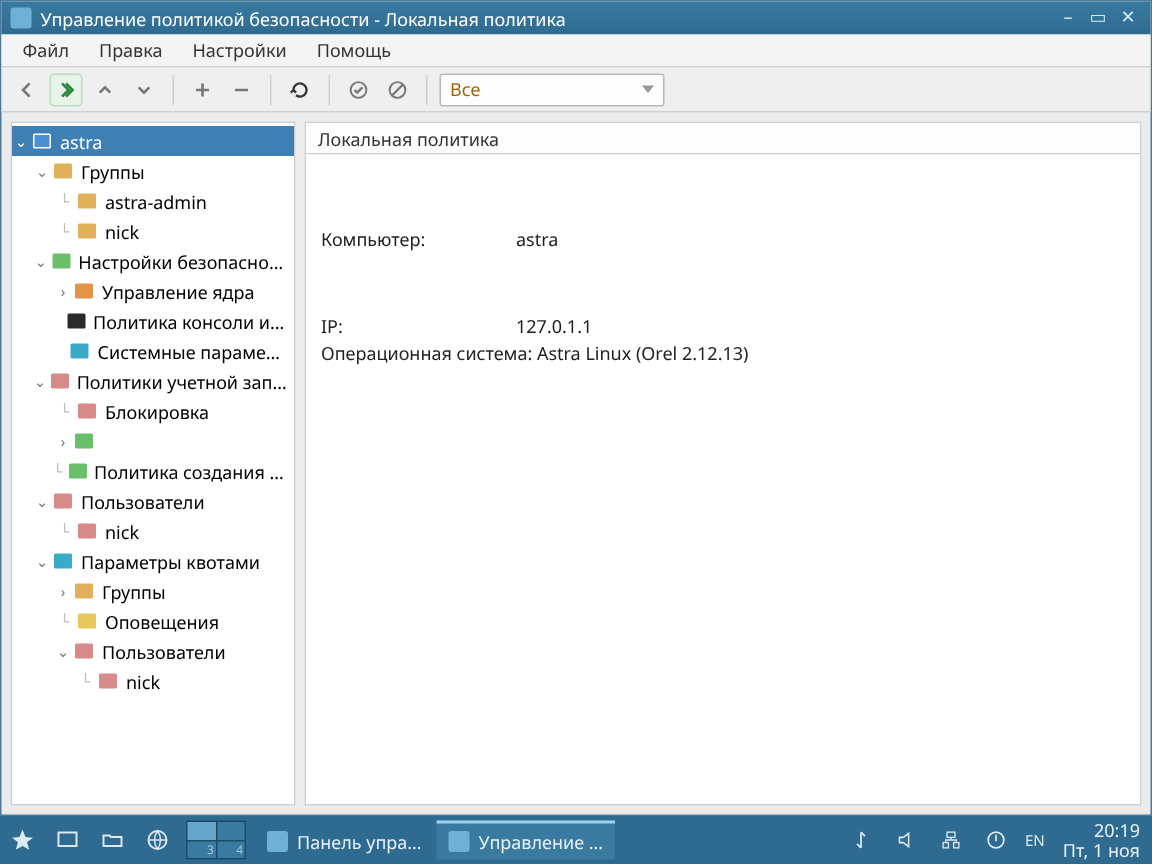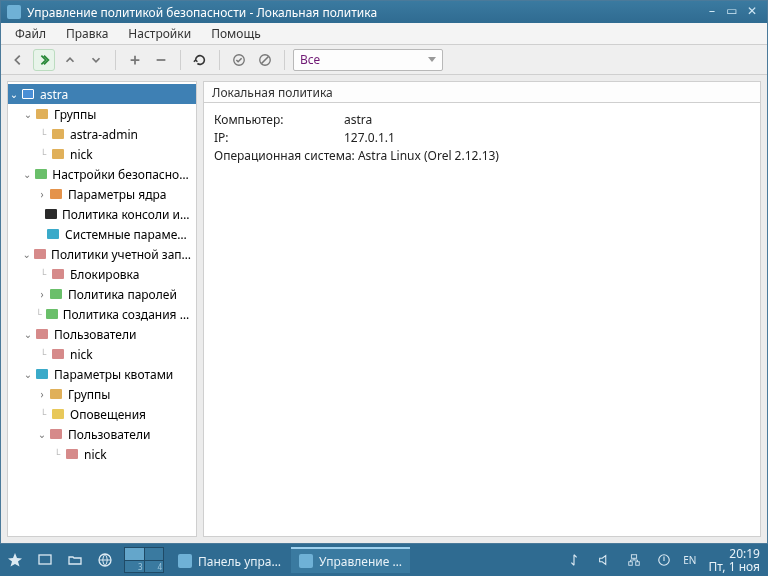--- a/index.html
+++ b/index.html
@@ -12,38 +12,38 @@
   .titlebar .wbtn { width: 18px; height: 16px; margin-left: 2px; text-align: center; line-height: 14px; color: #d0e8f5; cursor: pointer; }
 
   .menubar { height: 22px; background: #f4f4f4; border-bottom: 1px solid #cfcfcf; display: flex; align-items: stretch; padding: 0 4px; }
   .menubar .mitem { padding: 0 10px; display: flex; align-items: center; cursor: default; color: #333; }
 
   .toolbar { height: 30px; background: #efefef; border-bottom: 1px solid #cfcfcf; display: flex; align-items: center; padding: 0 6px; gap: 4px; }
   .tbtn { width: 22px; height: 22px; border: 1px solid transparent; border-radius: 3px; display: flex; align-items: center; justify-content: center; color: #777; }
   .tbtn.active { color: #2a8a3a; background: #e8f4ea; border-color: #bcdcc0; }
   .tbtn svg { width: 14px; height: 14px; }
   .tsep { width: 1px; height: 20px; background: #cfcfcf; margin: 0 4px; }
-  .combo { width: 150px; height: 22px; border: 1px solid #b8b8b8; background: #fdfdfd; display: flex; align-items: center; padding: 0 6px; color: #701a75; border-radius: 2px; justify-content: space-between; }
+  .combo { width: 150px; height: 22px; border: 1px solid #b8b8b8; background: #fdfdfd; display: flex; align-items: center; padding: 0 6px; color: #a16207; border-radius: 2px; justify-content: space-between; }
   .combo .caret { width: 0; height: 0; border-left: 4px solid transparent; border-right: 4px solid transparent; border-top: 5px solid #999; }
 
   .body { flex: 1; display: flex; gap: 6px; padding: 6px; min-height: 0; }
   .tree { width: 190px; background: #fff; border: 1px solid #cfcfcf; overflow-y: auto; padding: 2px 0; }
   .node { display: flex; align-items: center; height: 20px; padding-right: 4px; white-space: nowrap; overflow: hidden; text-overflow: ellipsis; cursor: default; }
   .node.sel { background: #3e80b4; color: #fff; }
   .node .indent { display: inline-block; }
   .node .tw { width: 12px; text-align: center; color: #777; font-size: 10px; user-select: none; }
   .node.sel .tw { color: #fff; }
   .node .conn { color: #bbb; font-size: 10px; width: 14px; text-align: center; }
   .node .nic { width: 16px; height: 14px; margin-right: 4px; display: inline-flex; align-items: center; justify-content: center; }
   .node .lbl { overflow: hidden; text-overflow: ellipsis; }
 
   .content { flex: 1; display: flex; flex-direction: column; min-width: 0; }
   .contenthdr { height: 22px; background: #fdfdfd; border: 1px solid #cfcfcf; display: flex; align-items: center; padding: 0 8px; color: #333; }
   .contentbody { flex: 1; background: #fff; border: 1px solid #cfcfcf; border-top: none; padding: 8px 10px; color: #222; }
-  .kv { display: flex; height: 18px; }
+  .kv { display: flex; height: 18px; margin-top: 40px; }
   .kv .k { width: 130px; }
   .kv .v { }
   .onel { height: 18px; }
 
   
   .taskbar { position: absolute; left: 0; bottom: 0; width: 768px; height: 32px; background: #2f6b91; display: flex; align-items: center; color: #e8f2f8; }
   .taskbar .tb { width: 30px; height: 28px; display: flex; align-items: center; justify-content: center; color: #dceaf3; }
   .taskbar .pager { width: 40px; height: 26px; margin: 0 4px; display: grid; grid-template-columns: 1fr 1fr; grid-template-rows: 1fr 1fr; gap: 1px; background: #1f4a66; padding: 1px; }
   .taskbar .pager div { background: #3a7aa0; font-size: 8px; color: #9fc7dd; display: flex; align-items: flex-end; justify-content: flex-end; padding: 0 1px; }
   .taskbar .pager .on { background: #64a6cb; }
@@ -185,21 +185,21 @@
               <span class="sq c-green"></span>
             </span>
             <span class="lbl">Настройки безопасности</span>
           </div>
           <div class="node">
             <span class="indent" style="width: 28px;"></span>
             <span class="tw">›</span>
             <span class="nic">
               <span class="sq c-orange"></span>
             </span>
-            <span class="lbl">Параметры ядра</span>
+            <span class="lbl">Управление ядра</span>
           </div>
           <div class="node">
             <span class="indent" style="width: 28px;"></span>
             <span class="tw"></span>
             <span class="nic">
               <span class="sq c-dark"></span>
             </span>
             <span class="lbl">Политика консоли и ин…</span>
           </div>
           <div class="node">
@@ -225,21 +225,20 @@
               <span class="sq c-user"></span>
             </span>
             <span class="lbl">Блокировка</span>
           </div>
           <div class="node">
             <span class="indent" style="width: 28px;"></span>
             <span class="tw">›</span>
             <span class="nic">
               <span class="sq c-green"></span>
             </span>
-            <span class="lbl">Политика паролей</span>
           </div>
           <div class="node">
             <span class="indent" style="width: 28px;"></span>
             <span class="conn">└</span>
             <span class="nic">
               <span class="sq c-green"></span>
             </span>
             <span class="lbl">Политика создания пол…</span>
           </div>
           <div class="node">

